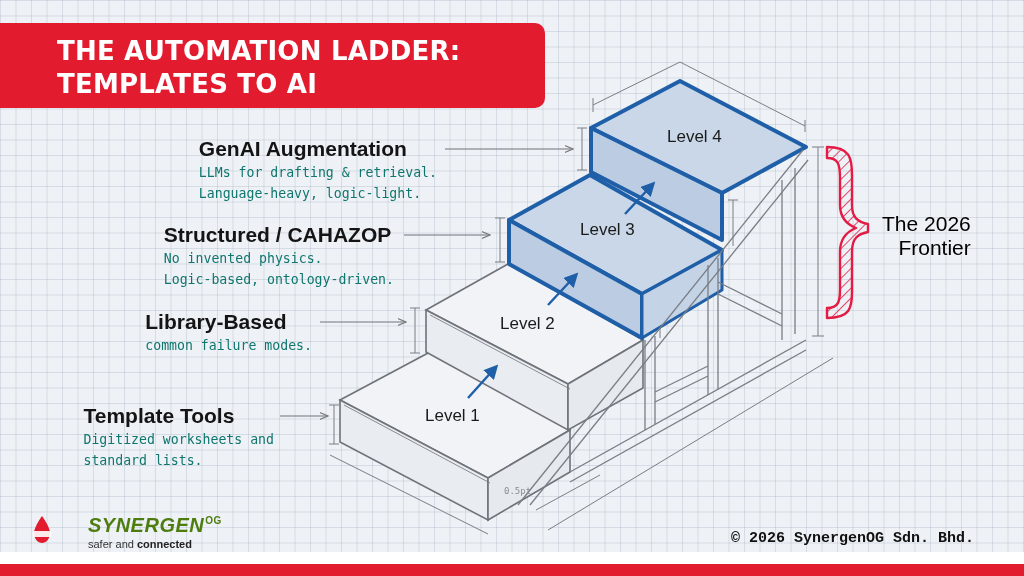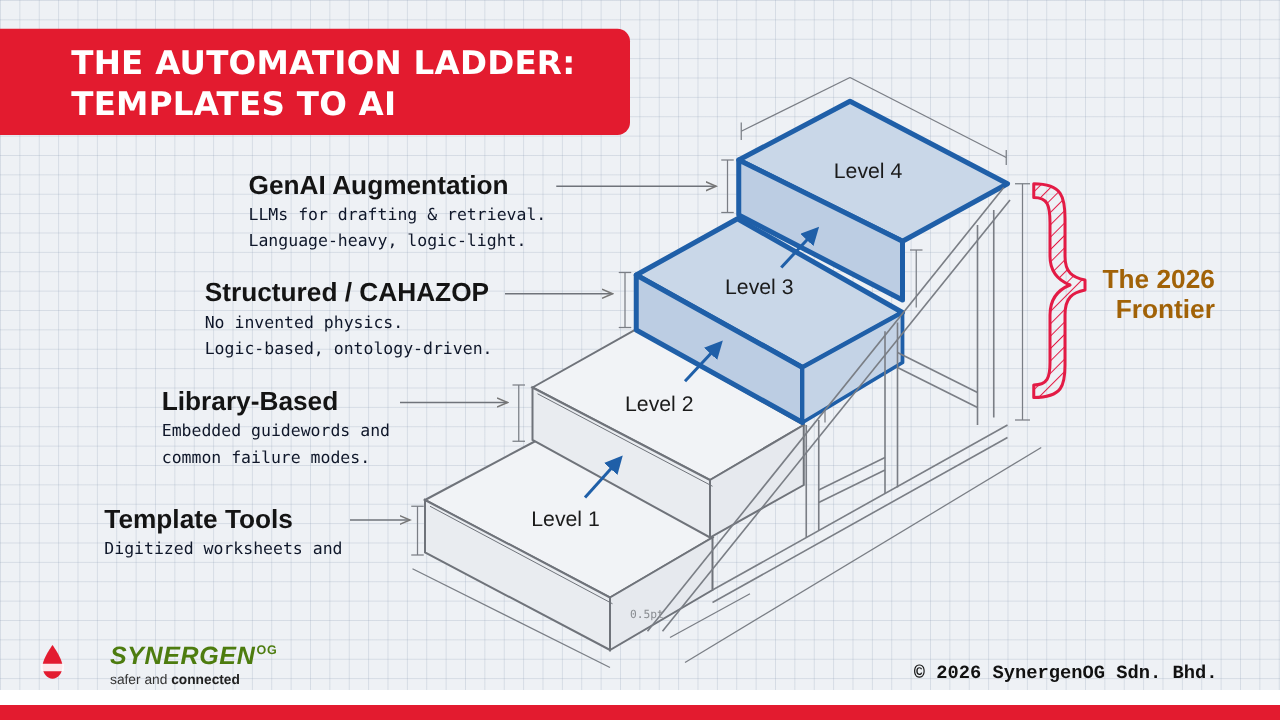--- a/index.html
+++ b/index.html
@@ -6,40 +6,40 @@
   body {
     width:1024px; height:576px; overflow:hidden; position:relative;
     background-color:#eef1f5;
     background-image:
       linear-gradient(to right, rgba(150,165,185,0.28) 1px, transparent 1px),
       linear-gradient(to bottom, rgba(150,165,185,0.28) 1px, transparent 1px);
     background-size:15.5px 15.5px;
     font-family:"DejaVu Sans", sans-serif;
   }
   .title-banner {
-    position:absolute; left:0; top:23px; width:504px; height:85px;
+    position:absolute; left:0; top:23px; width:545px; height:85px;
     background:#e31b2f; border-radius:0 10px 10px 0;
   }
   .title-banner .t {
     position:absolute; left:57px; top:12px;
     color:#fff; font-family:"DejaVu Sans", sans-serif; font-weight:bold;
     font-size:26px; line-height:33px; letter-spacing:0.2px;
   }
   .label-block { position:absolute; }
   .label-block .h {
     font-family:"Liberation Sans", sans-serif; font-weight:bold;
     font-size:21px; color:#141414; line-height:24px; white-space:nowrap;
   }
   .label-block .d {
     font-family:"DejaVu Sans Mono", monospace; font-size:13.2px;
-    color:#0f172a; line-height:19px; white-space:nowrap; margin-top:2px;
+    color:#0f766e; line-height:19px; white-space:nowrap; margin-top:2px;
   }
   .frontier {
     position:absolute; left:882px; top:212px;
-    color:#a16207; font-family:"Liberation Sans", sans-serif; font-weight:bold;
+    color:#000000; font-family:"Liberation Sans", sans-serif; font-weight:normal;
     font-size:21px; line-height:24px;
   }
   .level-label {
     position:absolute; font-family:"Liberation Sans", sans-serif;
     font-size:17px; color:#1b1b1b;
   }
   svg.diagram { position:absolute; left:0; top:0; }
   .logo { position:absolute; left:30px; top:514px; width:220px; height:40px; }
   .logo .wordmark {
     position:absolute; left:58px; top:0px; color:#4d7c0f;
@@ -187,27 +187,27 @@
 </div>
 
 <div class="label-block" style="right:630px; top:223px;">
   <div class="h">Structured / CAHAZOP</div>
   <div class="d">No invented physics.</div>
   <div class="d">Logic-based, ontology-driven.</div>
 </div>
 
 <div class="label-block" style="right:712px; top:310px;">
   <div class="h">Library-Based</div>
-  <div class="d">Embedded guidewords and</div>
   <div class="d">common failure modes.</div>
 </div>
 
 <div class="label-block" style="right:750px; top:404px;">
   <div class="h">Template Tools</div>
   <div class="d">Digitized worksheets and</div>
+  <div class="d">standard lists.</div>
 </div>
 
 <div class="level-label" style="left:425px; top:406px;">Level 1</div>
 <div class="level-label" style="left:500px; top:314px;">Level 2</div>
 <div class="level-label" style="left:580px; top:220px;">Level 3</div>
 <div class="level-label" style="left:667px; top:127px;">Level 4</div>
 
 <div class="frontier">
   <div>The 2026</div>
   <div style="padding-left:4px;text-align:right;">Frontier</div>

